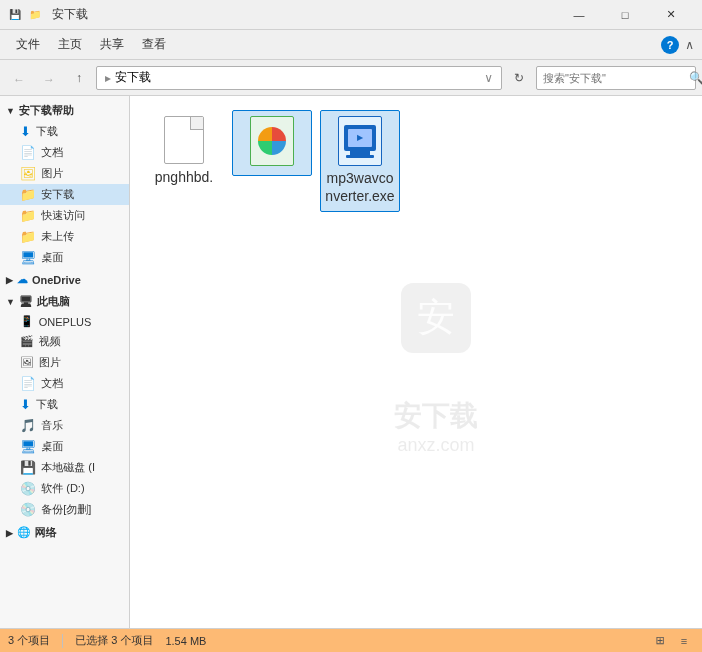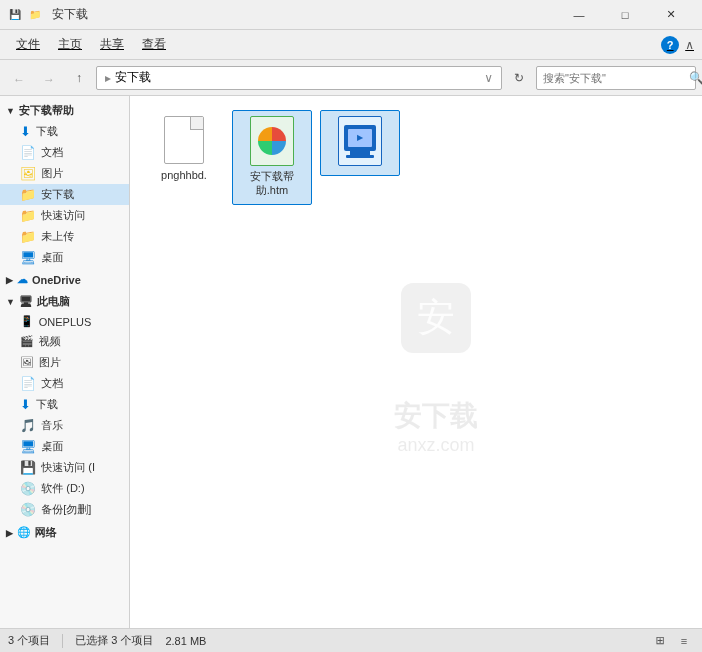--- a/index.html
+++ b/index.html
@@ -58,21 +58,20 @@
 
     
     .menubar {
       height: 30px;
       background: #f0f0f0;
       display: flex;
       align-items: center;
       padding: 0 8px;
       border-bottom: 1px solid #d0d0d0;
       gap: 2px;
-      text-decoration: underline;
     }
     .menu-item {
       padding: 4px 8px;
       font-size: 12px;
       cursor: pointer;
       color: #333;
     }
 
     
     .navbar {
@@ -246,21 +245,21 @@
     .file-icon {
       width: 48px;
       height: 48px;
       display: flex;
       align-items: center;
       justify-content: center;
       margin-bottom: 4px;
       position: relative;
     }
     .file-name {
-      font-size: 11px;
+      font-size: 14px;
       color: #333;
       word-break: break-word;
       line-height: 1.3;
       max-width: 76px;
     }
 
     
     .generic-file {
       width: 40px;
       height: 48px;
@@ -341,21 +340,21 @@
       display: flex;
       align-items: center;
       justify-content: center;
       font-size: 8px;
       color: #1565c0;
     }
 
     
     .statusbar {
       height: 24px;
-      background: #e5e5e5;
+      background: #fdba74;
       border-top: 1px solid #d0d0d0;
       display: flex;
       align-items: center;
       padding: 1px 8px;
       font-size: 11px;
       color: #333;
       gap: 12px;
     }
     .statusbar-sep {
       width: 1px;
@@ -502,21 +501,21 @@
       <div class="sidebar-item">
         <span class="icon-music">🎵</span>
         <span>音乐</span>
       </div>
       <div class="sidebar-item">
         <span class="icon-desktop">🖥</span>
         <span>桌面</span>
       </div>
       <div class="sidebar-item">
         <span class="icon-drive">💾</span>
-        <span>快速访问 (I</span>
+        <span>本地磁盘 (I</span>
       </div>
       <div class="sidebar-item">
         <span class="icon-drive">💿</span>
         <span>软件 (D:)</span>
       </div>
       <div class="sidebar-item">
         <span class="icon-drive">💿</span>
         <span>备份[勿删]</span>
       </div>
     </div>
@@ -551,44 +550,44 @@
         </div>
         <div class="file-name">pnghhbd.</div>
       </div>
 
       <div class="file-item selected">
         <div class="file-icon">
           <div class="htm-file-icon">
             <div class="colorball"></div>
           </div>
         </div>
-        <div class="file-name">安下载帮助.htm</div>
       </div>
 
       <div class="file-item selected">
         <div class="file-icon">
           <div class="exe-file-icon">
             <div style="display:flex;flex-direction:column;align-items:center;">
               <div class="monitor">
                 <div class="monitor-screen">▶</div>
               </div>
               <div style="width:20px;height:4px;background:#1565c0;margin-top:0px;"></div>
               <div style="width:28px;height:3px;background:#1565c0;border-radius:1px;"></div>
             </div>
           </div>
         </div>
+        <div class="file-name">mp3wavconverter.exe</div>
       </div>
 
     </div>
   </div>
 
 </div>
 
 <div class="statusbar">
   <span>3 个项目</span>
   <div class="statusbar-sep"></div>
   <span>已选择 3 个项目</span>
-  <span>2.81 MB</span>
+  <span>1.54 MB</span>
   <div class="statusbar-right">
     <div class="view-btn">⊞</div>
     <div class="view-btn">≡</div>
   </div>
 </div>
 
 </body></html>

